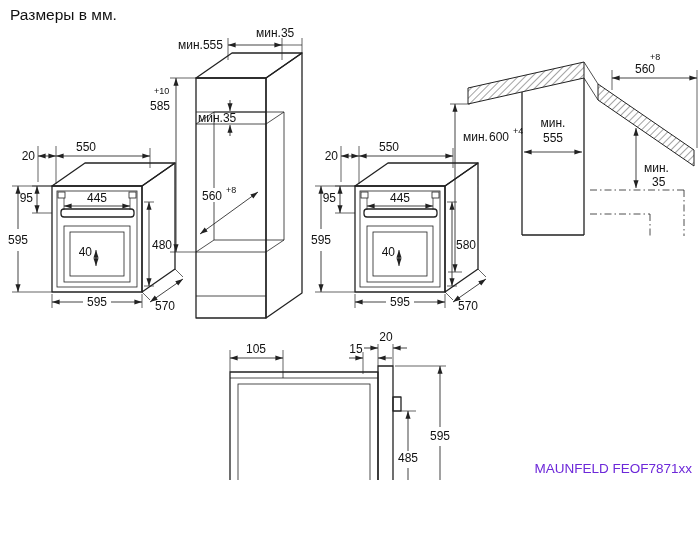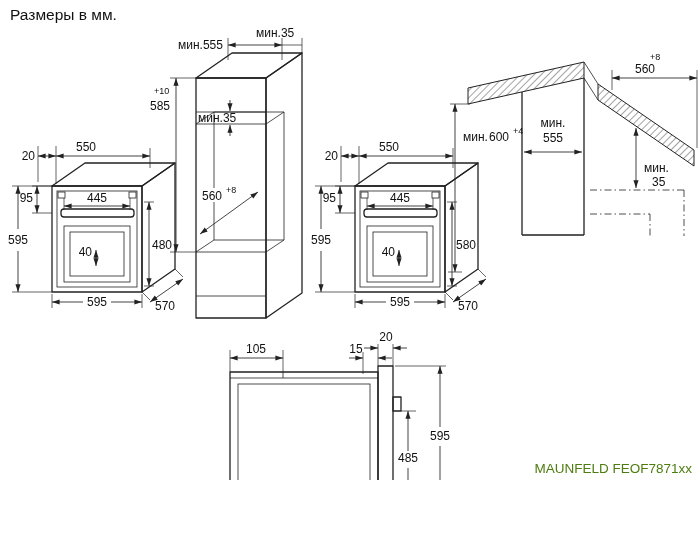--- a/index.html
+++ b/index.html
@@ -1,19 +1,19 @@
 <!DOCTYPE html>
 <html><head>
 <meta charset="utf-8">
 <style>
   html,body{margin:0;padding:0;background:#fff}
   .canvas{position:relative;width:700px;height:480px;background:#fff;
           font-family:"Liberation Sans",sans-serif;overflow:hidden}
   .title{position:absolute;left:10px;top:6px;font-size:15.5px;color:#111}
-  .model{position:absolute;right:8px;bottom:4px;font-size:13.5px;color:#4d7c0f}
+  .model{position:absolute;right:8px;bottom:4px;font-size:13.5px;color:#6d28d9}
   svg{position:absolute;left:0;top:0}
   .obj{fill:none;stroke:#222;stroke-width:1.3;stroke-linejoin:round}
   .thin{fill:none;stroke:#222;stroke-width:0.8}
   .dim{fill:none;stroke:#222;stroke-width:0.85}
   .ext{fill:none;stroke:#222;stroke-width:0.7}
   .dd{stroke-dasharray:7 3 1.5 3}
   text{font-family:"Liberation Sans",sans-serif;font-size:12px;fill:#111}
   text.sup{font-size:9px}
   text.mid{text-anchor:middle}
   text.end{text-anchor:end}

